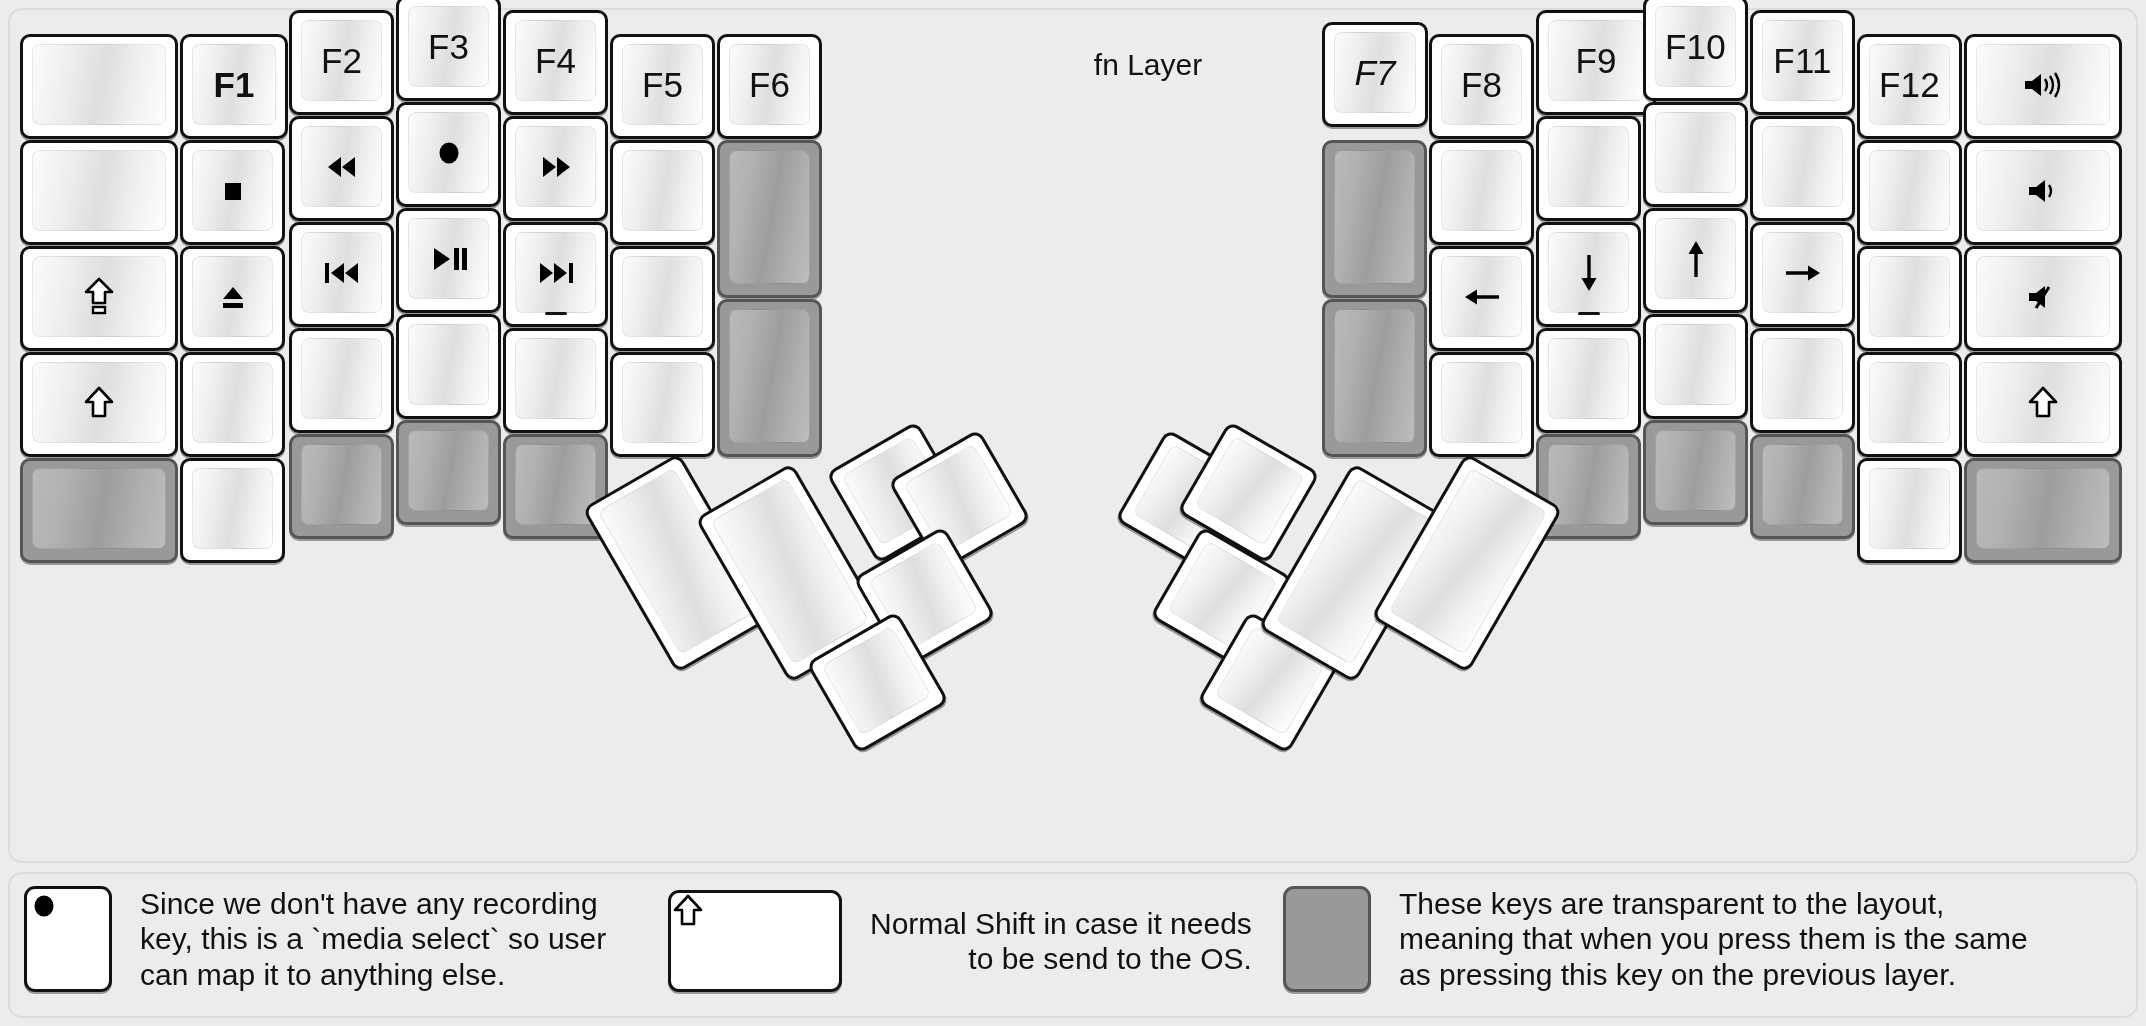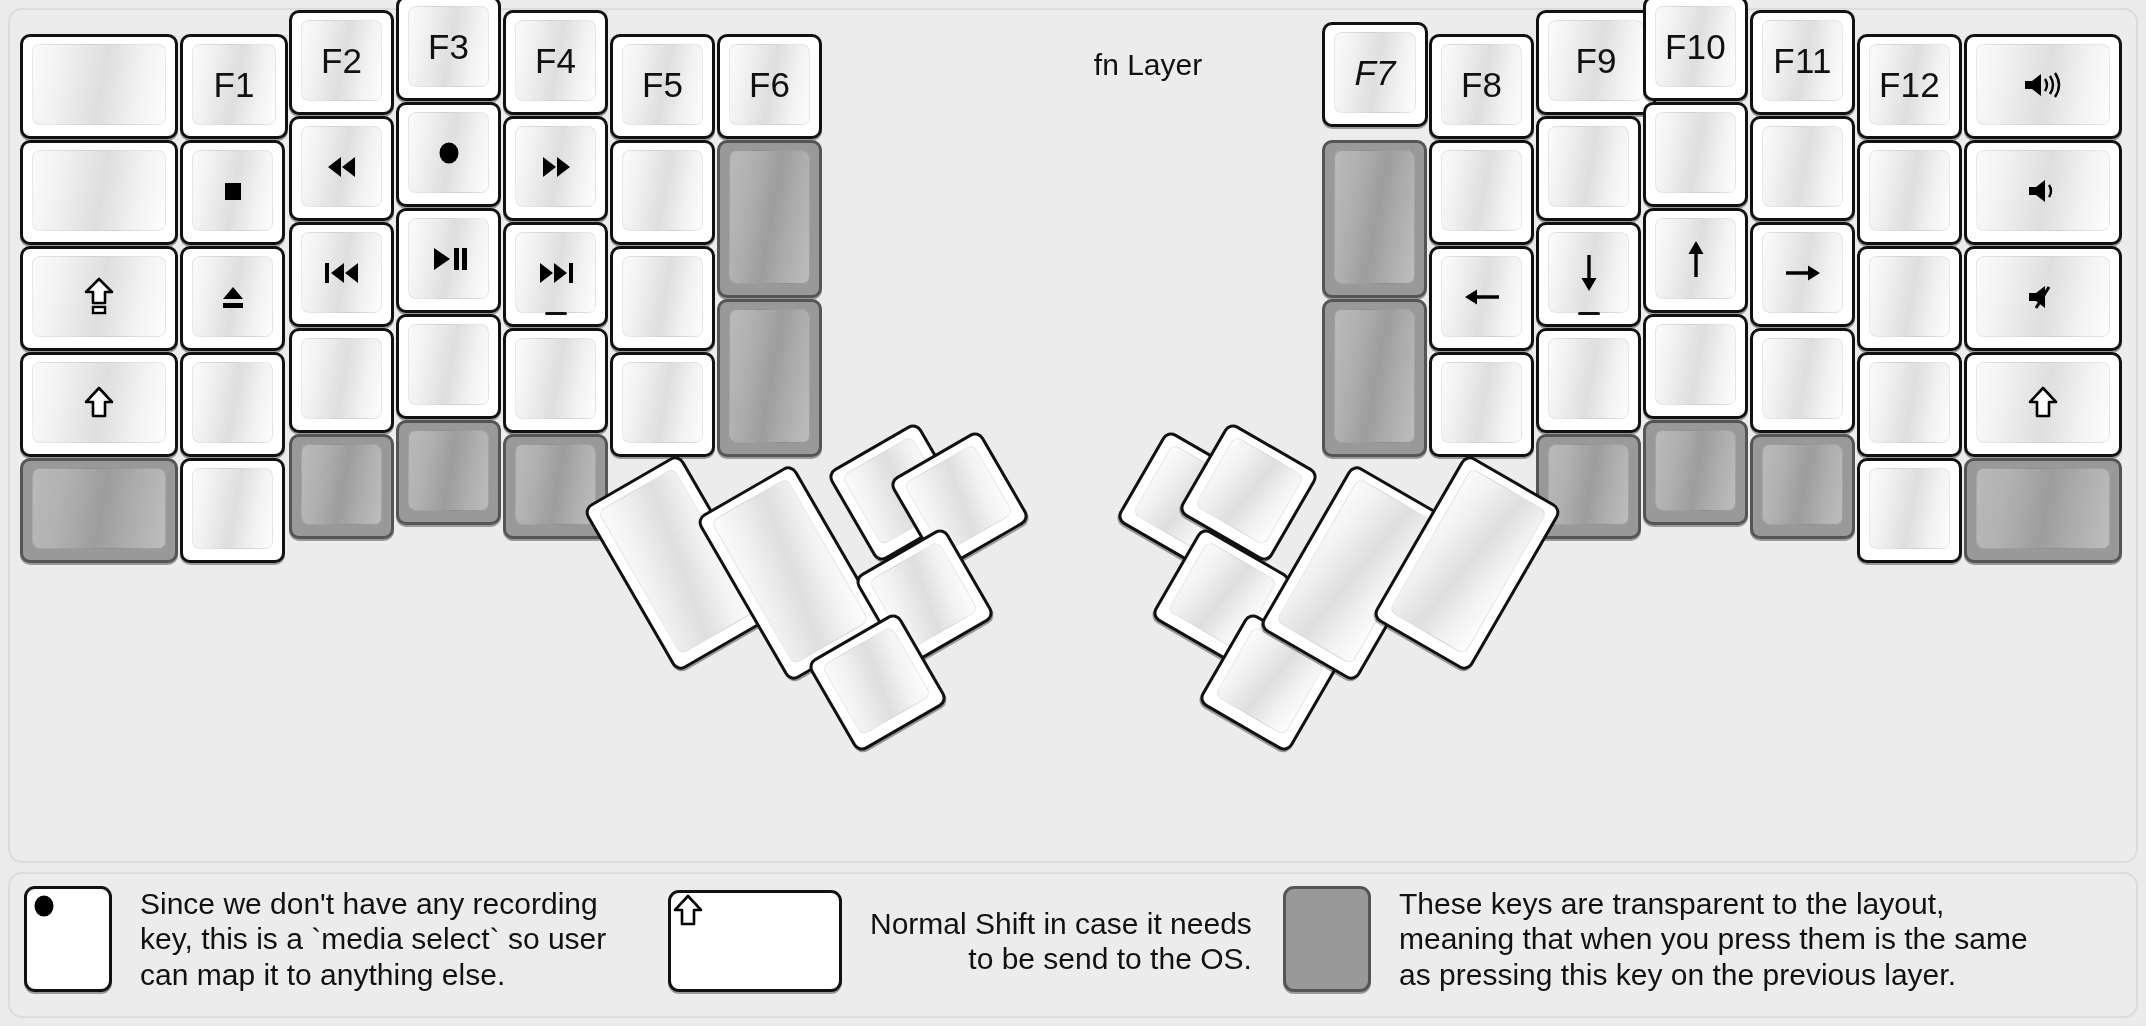--- a/index.html
+++ b/index.html
@@ -117,21 +117,21 @@
           <span class="glyph">
             <svg width="34" height="36" viewBox="0 0 34 36">
               <path d="M17 3 L30 17 L23 17 L23 31 L11 31 L11 17 L4 17 Z" fill="#fff" stroke="#000" stroke-width="2.6" stroke-linejoin="round"></path>
             </svg>
           </span>
         </div>
       </div>
       <div class="key trans" style="left: 20px; top: 458px; width: 158px; height: 105px;">
         <div class="cap"></div>
       </div>
-      <div class="key" style="left: 180px; top: 34px; width: 108px; height: 105px;">
+      <div class="key" style="left: 180px; top: 34px; width: 108px; height: 105px; font-weight: bold;">
         <div class="cap">
           <span class="lbl">F1</span>
         </div>
       </div>
       <div class="key" style="left: 180px; top: 140px; width: 105px; height: 105px;">
         <div class="cap">
           <span class="glyph">
             <svg width="30" height="30" viewBox="0 0 30 30">
               <rect x="7" y="7" width="16" height="17" fill="#000"></rect>
             </svg>

